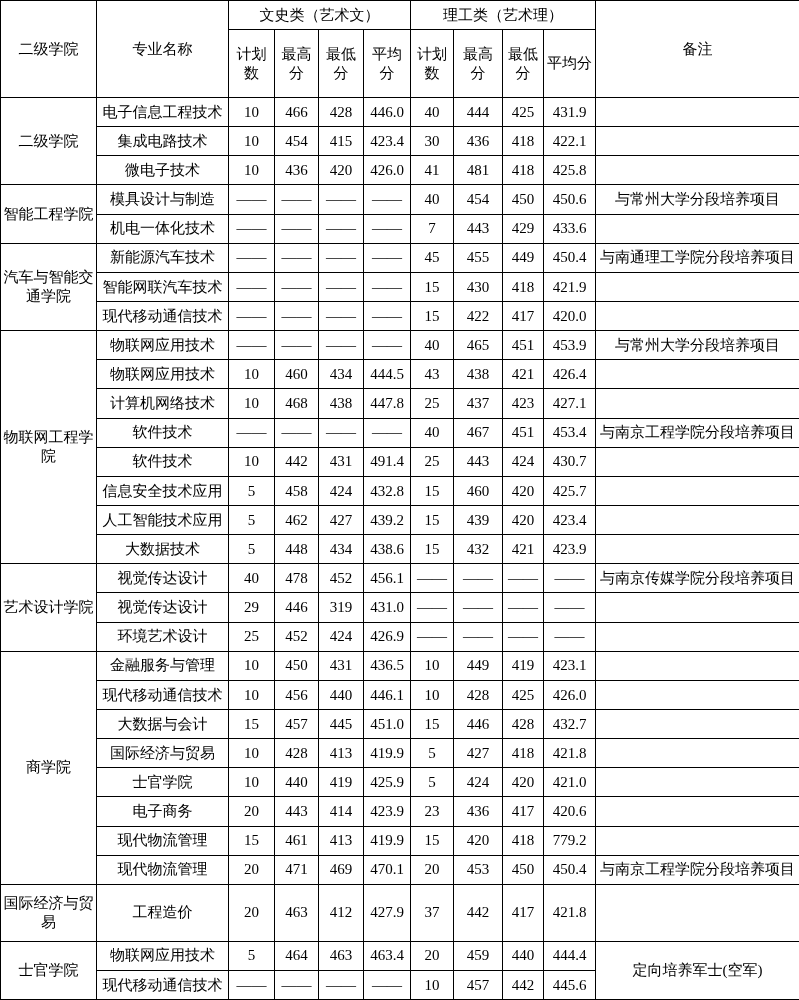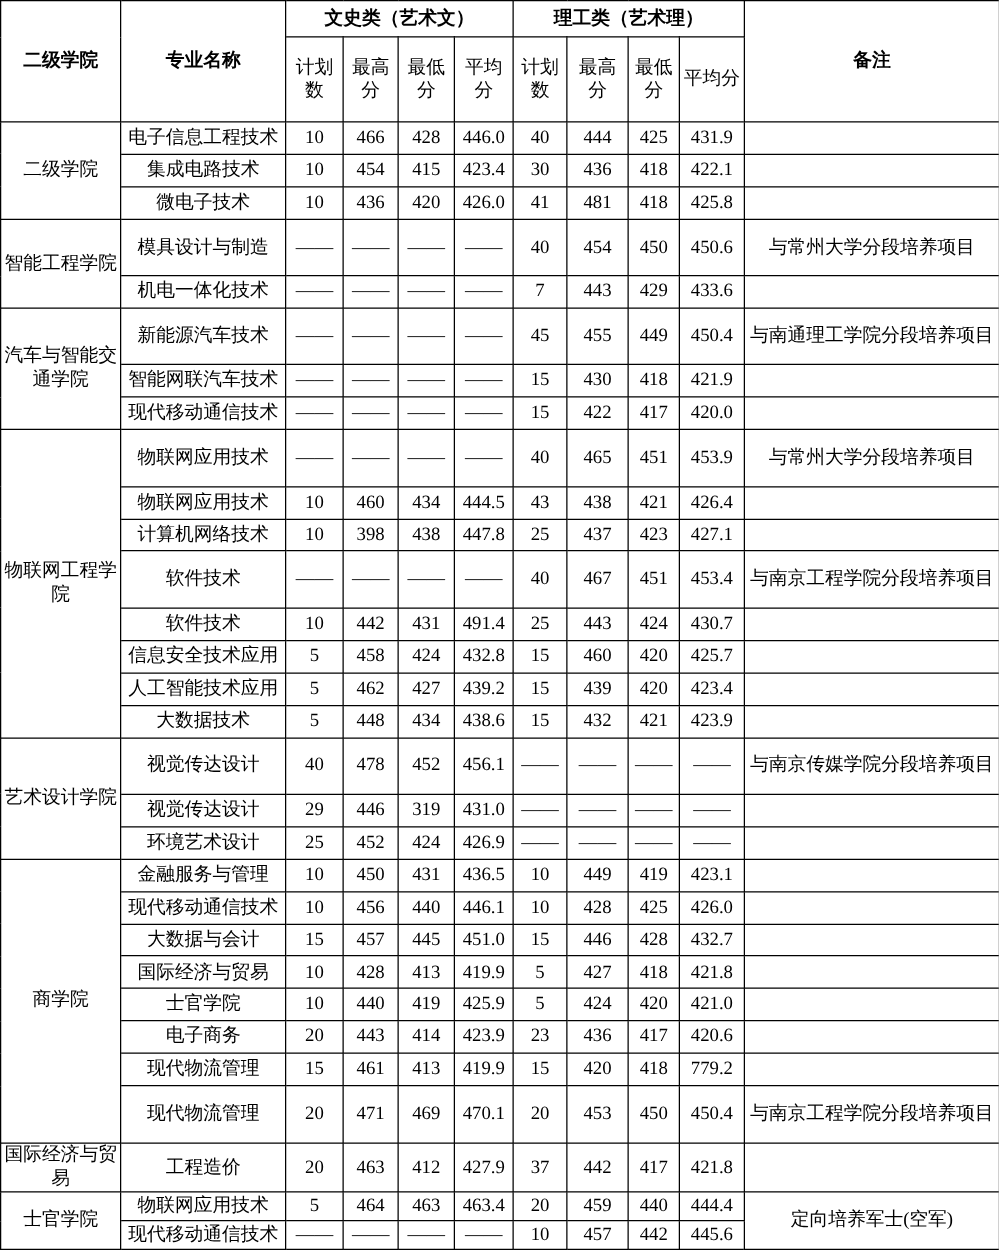--- a/index.html
+++ b/index.html
@@ -9,23 +9,23 @@
     border-collapse:collapse;table-layout:fixed;
     font-family:"Liberation Serif","DejaVu Serif",serif;
     font-size:15px;color:#000000;background:#ffffff;
   }
   td{
     border:1px solid #000000;
     text-align:center;vertical-align:middle;
     padding:0 2px;line-height:1.25;
     overflow:hidden;
   }
-  tr.group-row td{height:28px;font-weight:bold;}
+  tr.group-row td{height:28px;}
   tr.sub-row td{height:67px;}
-  td.rem{padding:12px 4px;}
+  td.rem{padding:0 4px;}
 </style>
 </head>
 <body>
 
 <table>
 <colgroup>
   <col style="width:96px">
       <col style="width:132px">
   <col style="width:46px">
       <col style="width:44px">
@@ -180,21 +180,21 @@
   <td>444.5</td>
   <td>43</td>
   <td>438</td>
   <td>421</td>
   <td>426.4</td>
   <td class="rem"></td>
 </tr>
 <tr>
   <td>计算机网络技术</td>
   <td>10</td>
-  <td>398</td>
+  <td>468</td>
   <td>438</td>
   <td>447.8</td>
   <td>25</td>
   <td>437</td>
   <td>423</td>
   <td>427.1</td>
   <td class="rem"></td>
 </tr>
 <tr>
   <td>软件技术</td>

